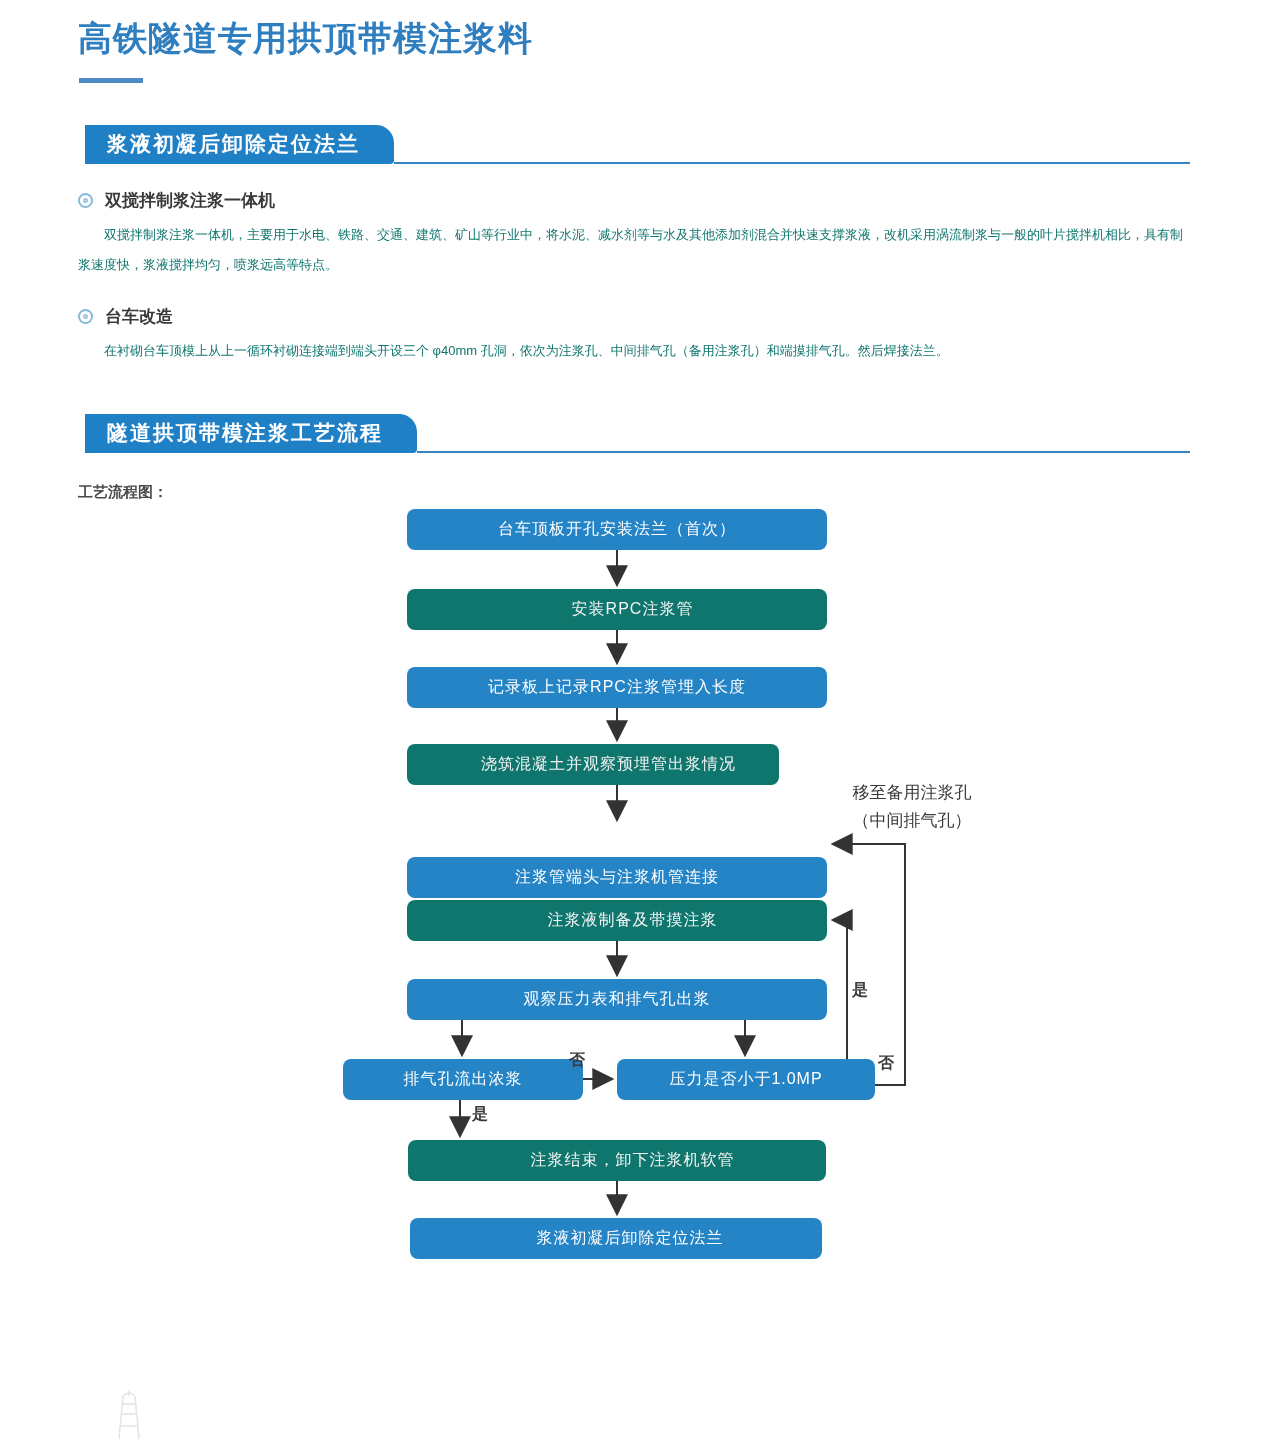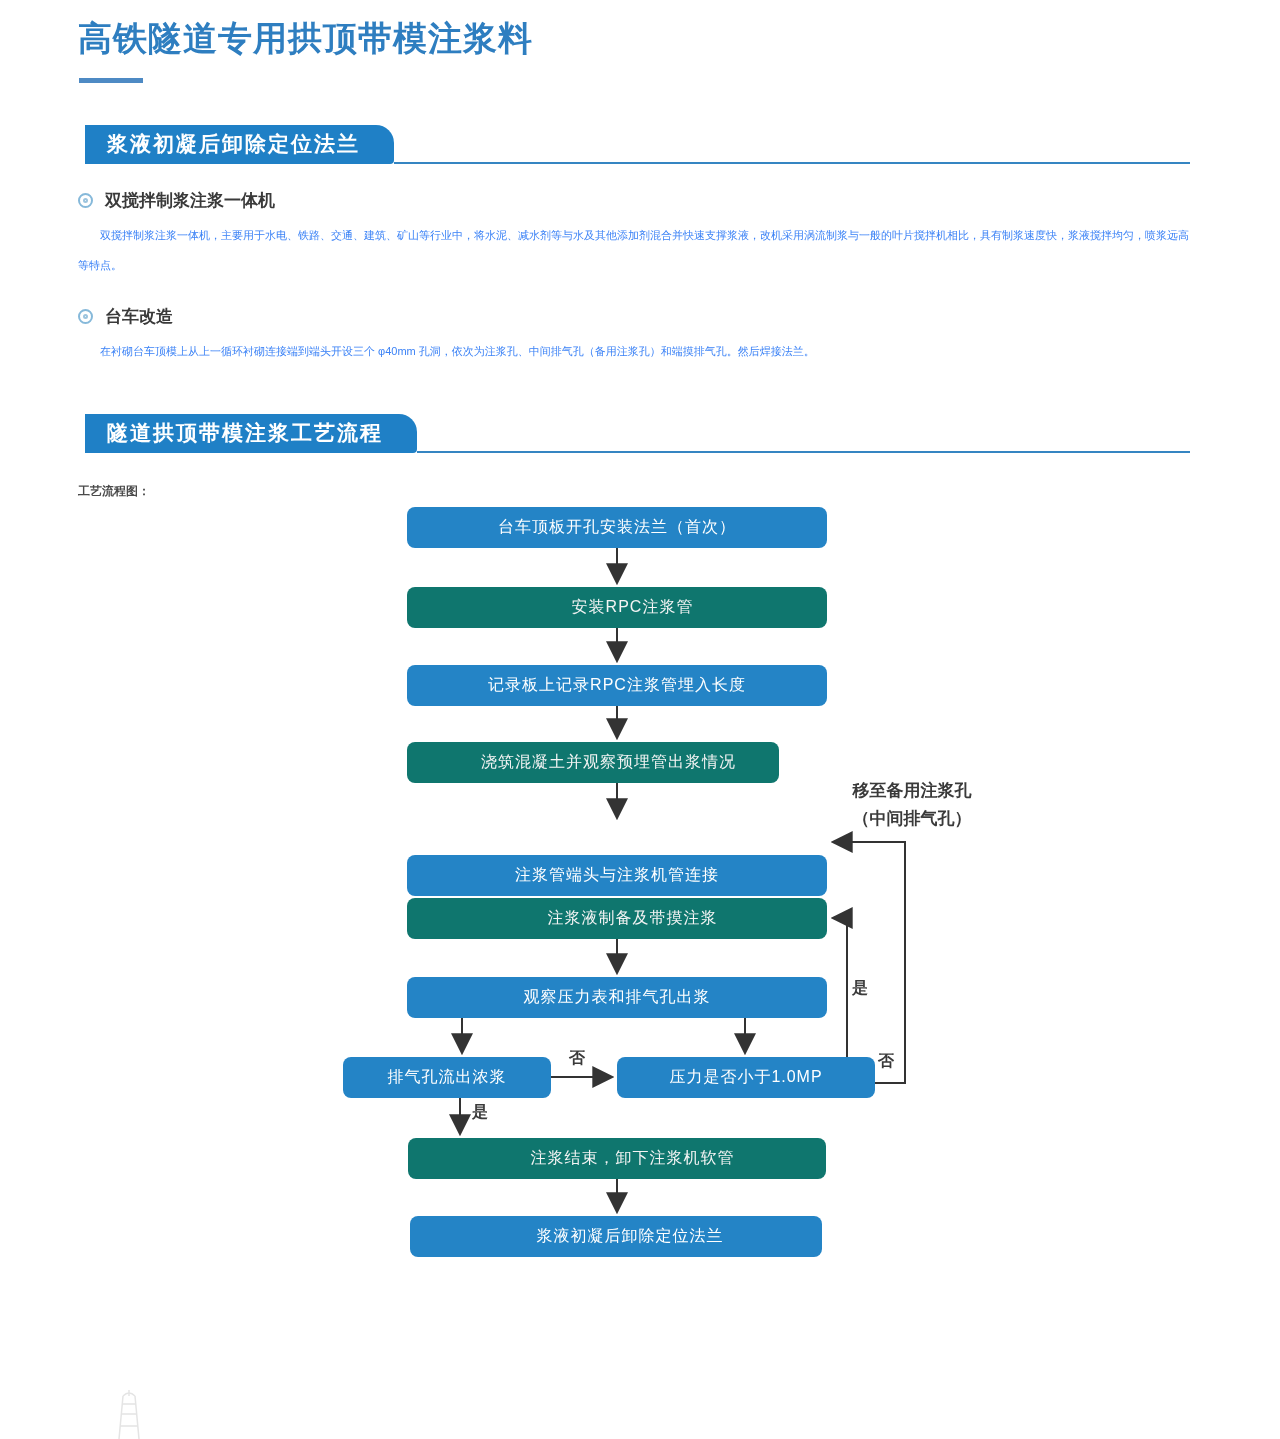--- a/index.html
+++ b/index.html
@@ -21,53 +21,53 @@
   .sec2 { margin-top:48px; }
 
   
   .content { margin:0 88px 0 78px; color:#3f3f3f; }
   .bullet-row { display:flex; align-items:center; margin-top:25px; }
   .bullet { width:15px; height:15px; border:2px solid #86b9da; border-radius:50%;
             display:inline-flex; align-items:center; justify-content:center;
             margin-right:12px; flex:0 0 auto; }
   .bullet-inner { width:5px; height:5px; border:2px solid #9cc4de; border-radius:50%; }
   .item-heading { font-size:17px; font-weight:bold; color:#3a3a3a; }
-  .para { margin-top:8px; font-size:11px; line-height:30px; text-indent:2em;
-          color:#3b82f6; }
+  .para { margin-top:8px; font-size:13px; line-height:30px; text-indent:2em;
+          color:#0f766e; }
 
-  .diagram-label { margin:30px 0 0 78px; font-size:12px; font-weight:bold; color:#4a4a4a; }
+  .diagram-label { margin:30px 0 0 78px; font-size:15px; font-weight:bold; color:#4a4a4a; }
 
   
   .flow-wrap { position:relative; width:1280px; height:790px; margin-top:0; }
   .flow-svg { position:absolute; left:0; top:0; }
   .flow-box { position:absolute; height:41px; border-radius:8px; color:#ffffff;
               font-size:16px; letter-spacing:1px; display:flex; align-items:center;
               justify-content:center; }
   .box-blue { background:#2484c6; }
   .box-gray { background:#0f766e; color:#f4f4f4;padding-left:31px; }
 
   .b1  { left:407px; top:7px;   width:420px; }
   .b2  { left:407px; top:87px;  width:420px; }
   .b3  { left:407px; top:165px; width:420px; }
   .b4  { left:407px; top:242px; width:372px; }
   .b5  { left:407px; top:322px; width:420px;margin-top:33px; }
   .b6  { left:407px; top:398px; width:420px; }
   .b7  { left:407px; top:477px; width:420px; }
-  .b8  { left:343px; top:557px; width:208px; }
+  .b8  { left:343px; top:557px; width:240px; }
   .b9  { left:617px; top:557px; width:258px; }
   .b10 { left:408px; top:638px; width:418px; }
   .b11 { left:410px; top:716px; width:412px;padding-left:28px; }
 
   .flow-label { position:absolute; font-size:16px; font-weight:bold; color:#3a3a3a; }
   .lbl-no1  { left:561px; top:548px; width:32px; text-align:center; }
   .lbl-yes2 { left:472px; top:602px; }
   .lbl-yes1 { left:852px; top:478px; }
   .lbl-no2  { left:878px; top:551px; }
   .annotation { position:absolute; left:836px; top:277px; width:152px;
-                text-align:center; font-size:17px; font-weight:bold; color:#3a3a3a;
+                text-align:center; font-size:17px; font-weight:normal; color:#3a3a3a;
                 line-height:28px; }
 
   
   .watermark { position:absolute; left:95px; top:1388px; }
 </style>
 </head>
 <body>
 
 <h1 class="page-title">高铁隧道专用拱顶带模注浆料</h1>
 <div class="title-underline"></div>

